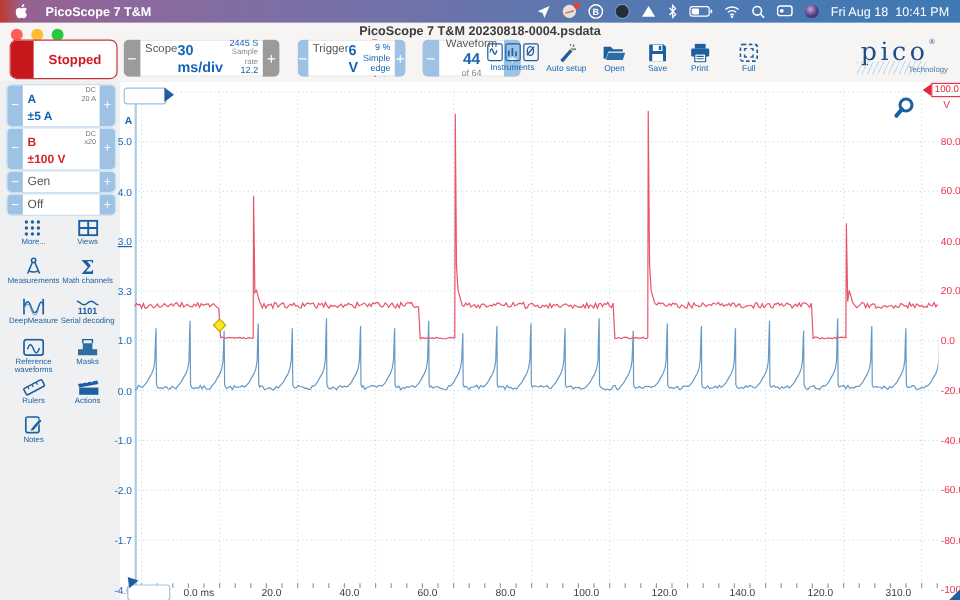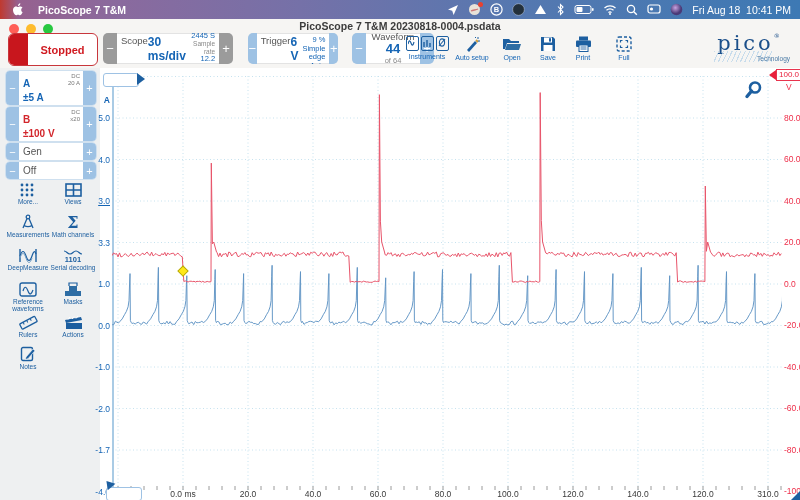--- a/index.html
+++ b/index.html
@@ -62,21 +62,21 @@
   .chmeta{position:absolute;right:3px;top:2px;text-align:right;font-size:6px;color:#777;line-height:1.2}
   .chname-s{font-size:10px;color:#555;display:flex;align-items:center;height:100%}
   .tool{position:absolute;width:46px;text-align:center;color:#1d5fa0;font-size:6.5px;line-height:1.15}
   .tool svg{display:block;margin:0 auto 1px auto}
 
   
   .chart{position:absolute;left:100px;top:68px;width:700px;height:432px;background:#fff}
   #plot-svg{position:absolute;left:12px;top:8px}
   .yl{position:absolute;left:-14px;width:24px;text-align:right;font-size:8.5px;color:#1565b5}
   .yr{position:absolute;left:684px;font-size:8.5px;color:#ee2f4a}
-  .xl{position:absolute;width:60px;text-align:center;font-size:8.5px;color:#3a3a3a}
+  .xl{position:absolute;width:60px;font-size:8.5px;color:#3a3a3a}
   .unit-a{position:absolute;left:-14px;width:24px;text-align:right;font-size:8.5px;color:#1565b5;font-weight:bold}
   .unit-v{position:absolute;left:686px;font-size:8.5px;color:#ee2f4a}
   .panbox{position:absolute;background:#fff;border:1px solid #9ec2e4;border-radius:3px;width:34px;height:12px}
   .pb-arrow{position:absolute;width:0;height:0;border-top:6px solid transparent;border-bottom:6px solid transparent;border-left:8px solid #1d5fa0}
   .pb-arrow2{position:absolute;width:0;height:0;border-left:5px solid transparent;border-right:5px solid transparent;border-bottom:8px solid #1d5fa0;transform:rotate(-40deg)}
   .vmark{position:absolute;left:669px;top:1px;display:flex;align-items:center}
   .vmark-tri{width:0;height:0;border-top:5px solid transparent;border-bottom:5px solid transparent;border-right:7px solid #e8213c}
   .vmark-box{border:1px solid #e8344e;background:#fff;color:#e8213c;font-size:8px;padding:0 2px;line-height:10px}
   .corner-tri{position:absolute;left:691px;top:423px;width:0;height:0;border-top:9px solid transparent;border-right:9px solid #1d5fa0}
 </style>

